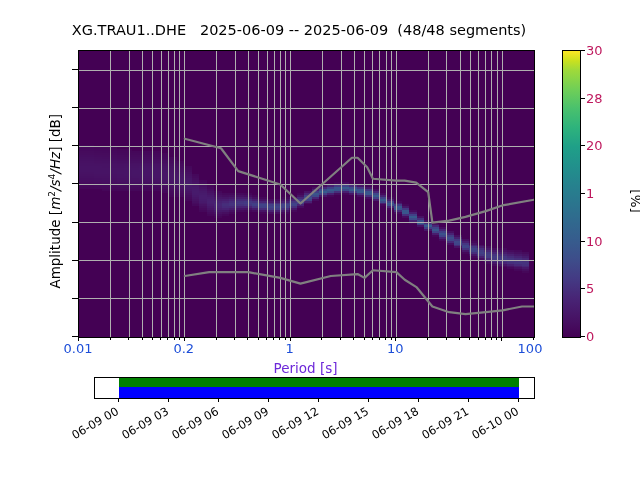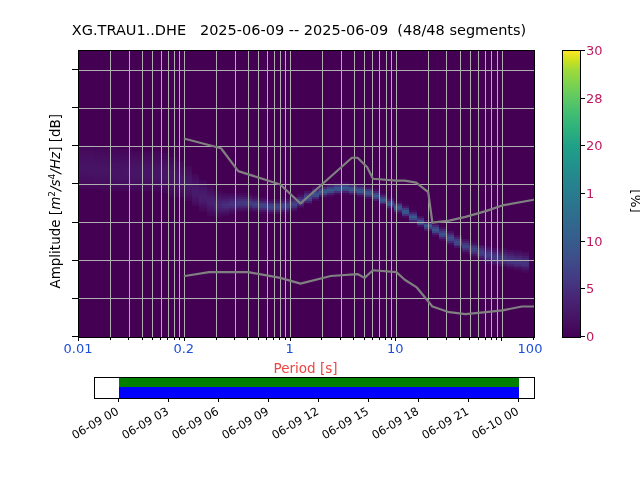--- a/index.html
+++ b/index.html
@@ -77,21 +77,21 @@
     transform: rotate(-90deg);
     transform-origin: center center;
     white-space: nowrap;
   }
   #xlabel {
     position: absolute;
     left: 78px; top: 360px;
     width: 455px;
     text-align: center;
     font-size: 13.5px;
-    color: #ef4444;
+    color: #6d28d9;
   }
   
   #colorbar {
     position: absolute;
     left: 562px; top: 50px;
     width: 17px; height: 286px;
     border: 1px solid #000;
     background: linear-gradient(to top,
       #440154 0%,  #471365 6.6%, #482475 13.3%, #443983 20%,
       #3e4c8a 26.6%,#375b8d 33.3%,#31688e 40%,  #2b758e 46.6%,

